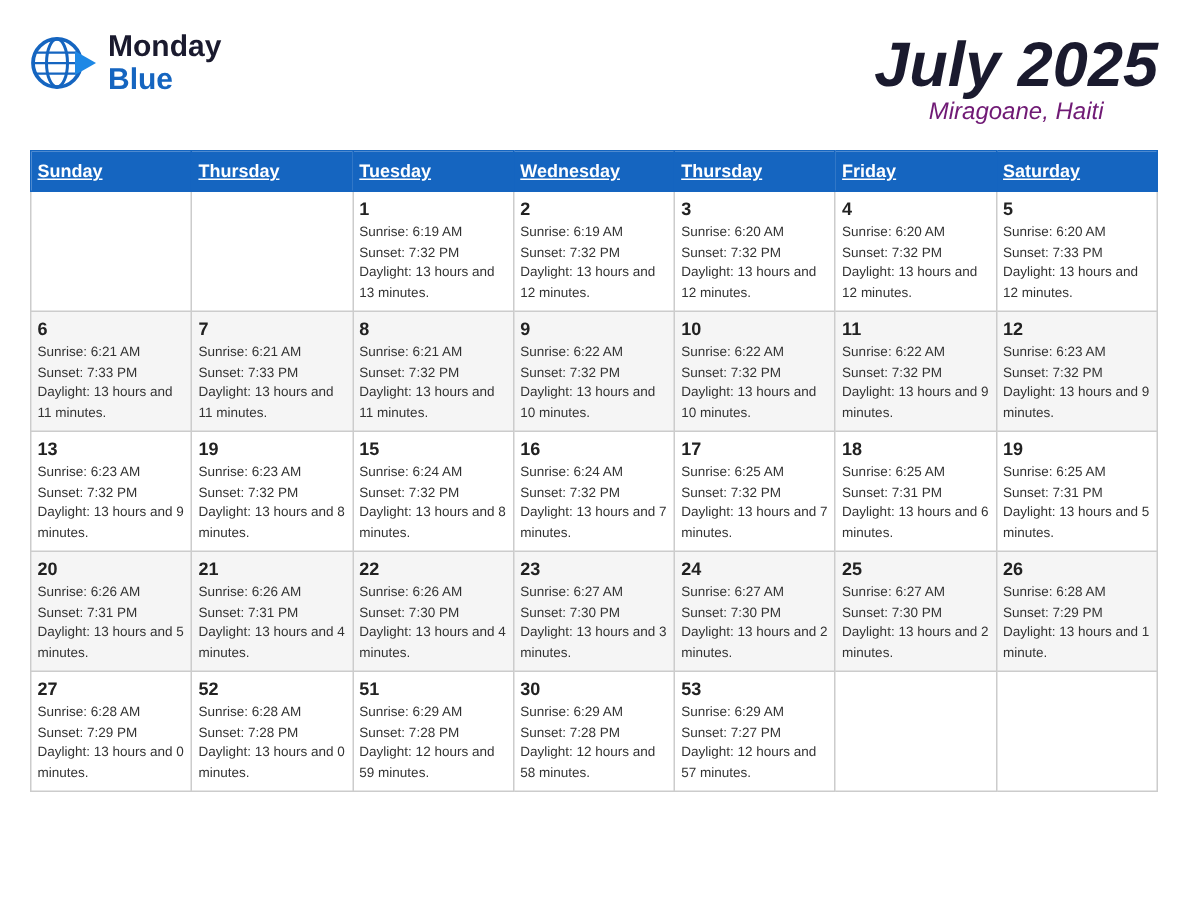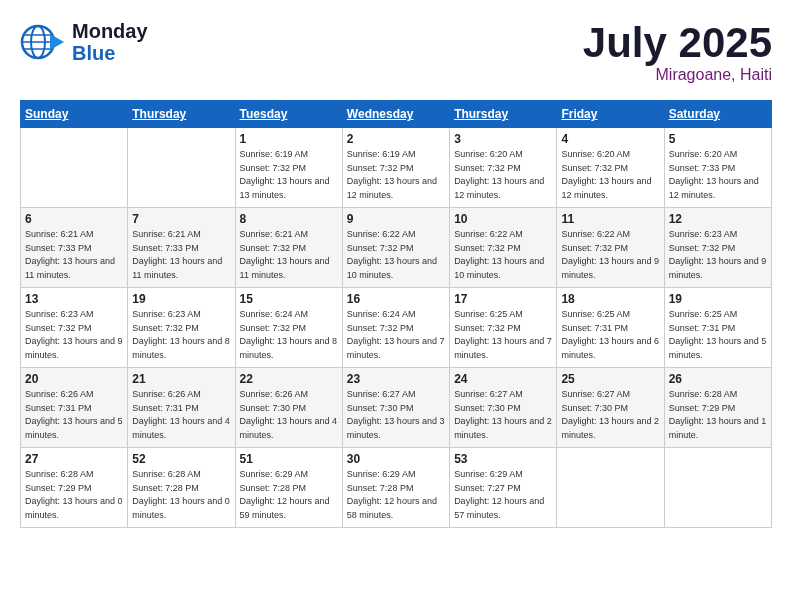--- a/index.html
+++ b/index.html
@@ -15,21 +15,22 @@
       justify-content: space-between;
       align-items: flex-start;
       margin-bottom: 16px;
     }
     .logo {
       display: flex;
       flex-direction: column;
       align-items: flex-start;
     }
     .title-block {
-      text-align: right;
+      text-align: center;
+      font-style: italic;
     }
     .title-month {
       font-size: 42px;
       font-weight: bold;
       color: #1a1a2e;
       line-height: 1.1;
     }
     .title-location {
       font-size: 16px;
       color: #701a75;

